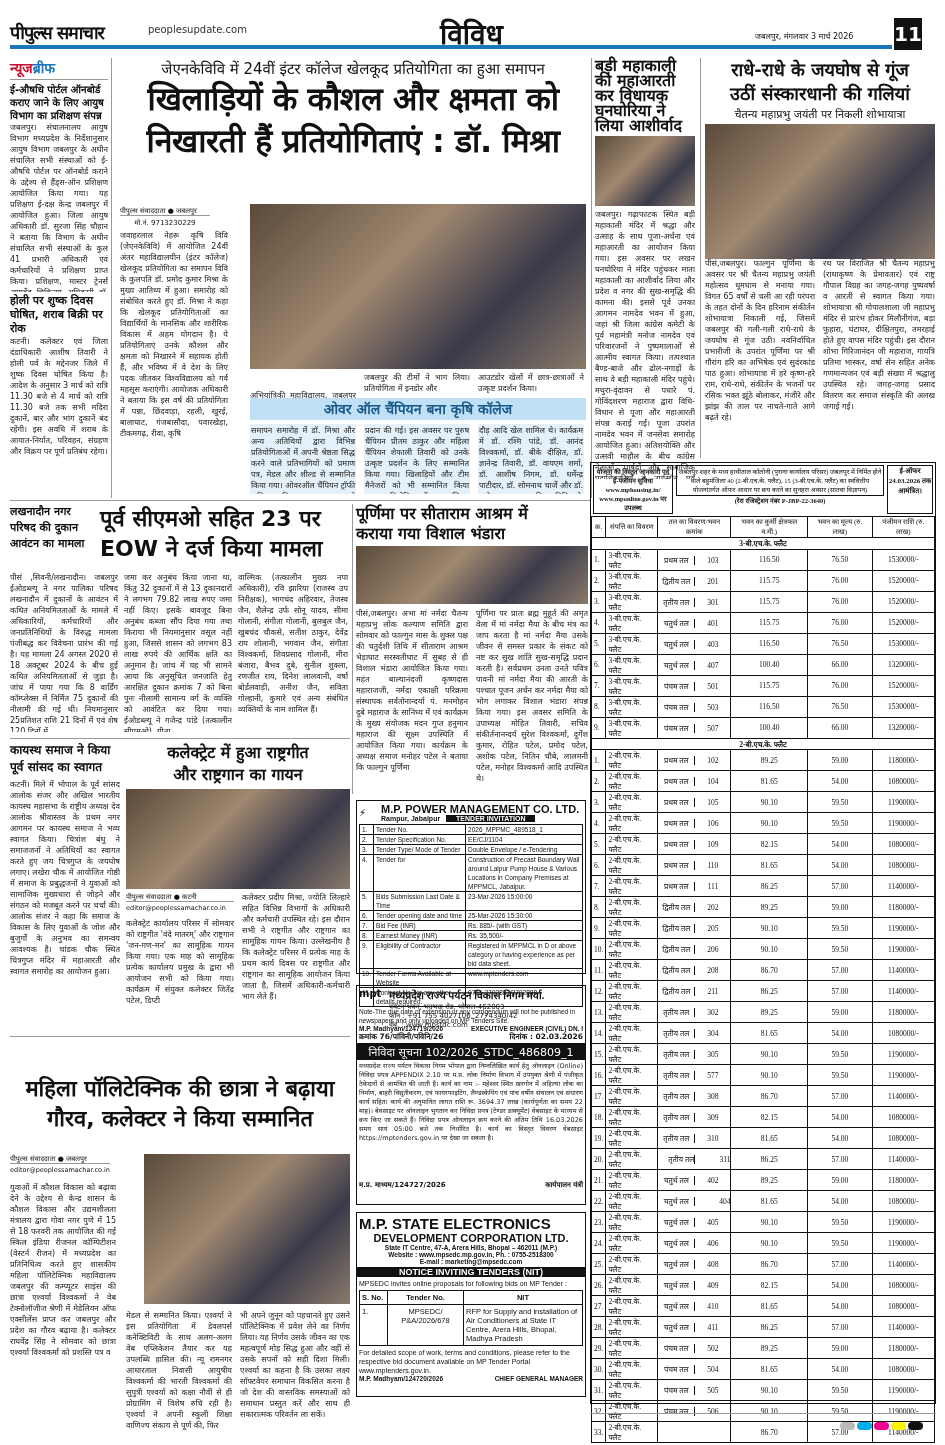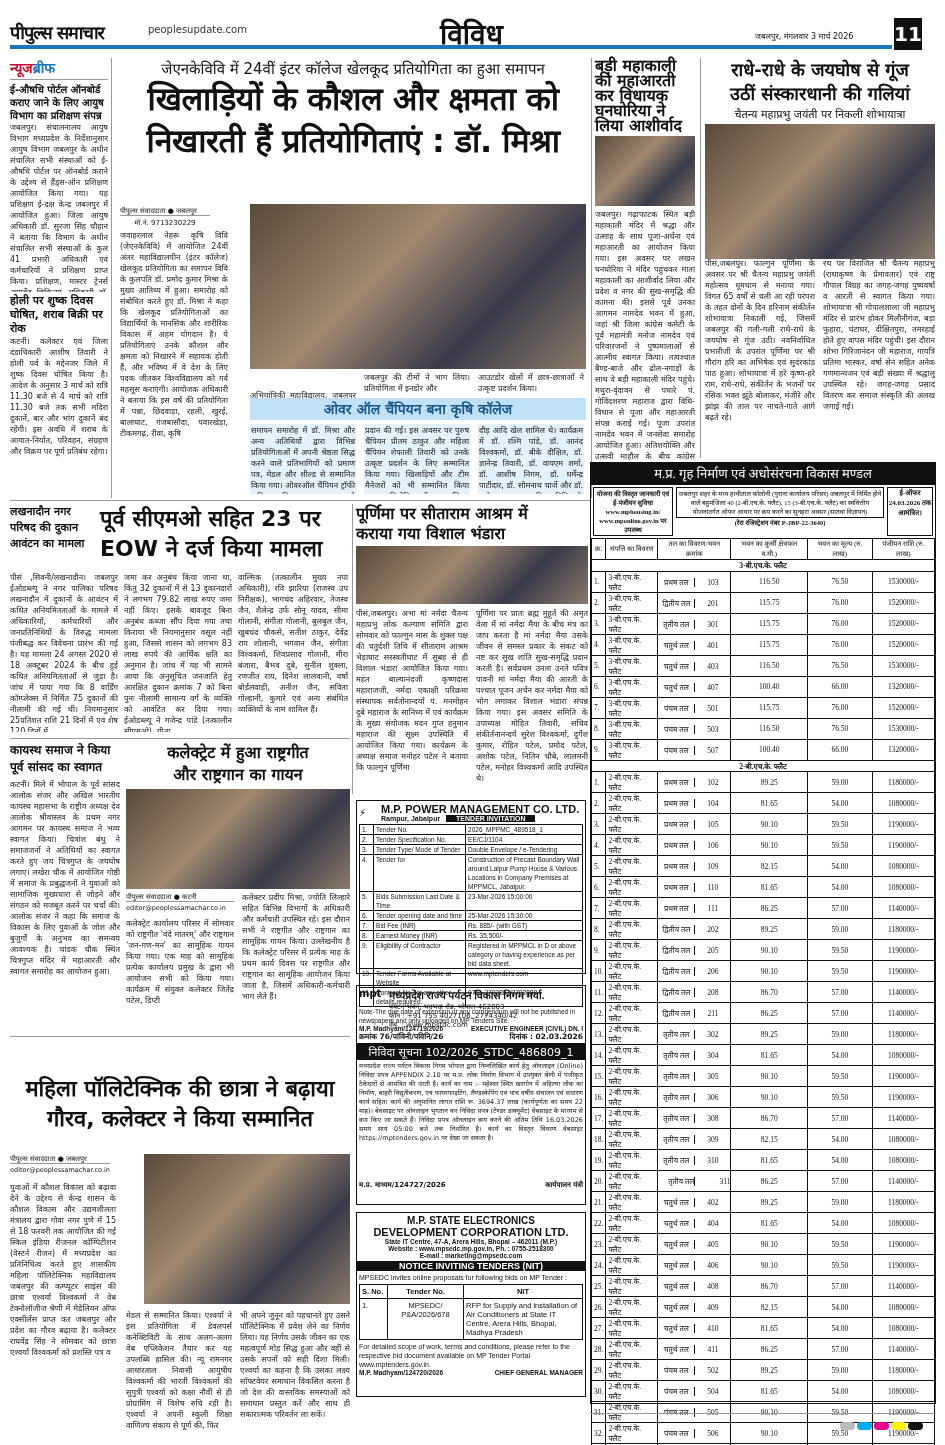--- a/index.html
+++ b/index.html
@@ -225,21 +225,21 @@
   </div>
   <div style="background:#111;color:#fff;font-size:11px;text-align:center;margin:2px -2px;padding:1px 0">निविदा सूचना 102/2026_STDC_486809_1</div>
   <div class="txt" style="height:118px;font-size:6.5px;line-height:9px">मध्यप्रदेश राज्य पर्यटन विकास निगम भोपाल द्वारा निम्नलिखित कार्य हेतु ऑनलाइन (Online) निविदा प्रपत्र APPENDIX 2.10 पर म.प्र. लोक निर्माण विभाग में उपयुक्त श्रेणी में पंजीकृत ठेकेदारों से आमंत्रित की जाती है। कार्य का नाम :- महेश्वर स्थित खरगोन में अहिल्या लोक का निर्माण, बाहरी विद्युतीकरण, एवं फायरफाइटिंग, लैण्डस्केपिंग एवं पांच वर्षीय संचालन एवं संधारण कार्य सहित। कार्य की अनुमानित लागत राशि रू. 3694.37 लाख (कार्यपूर्णता का समय 22 माह)। बेवसाइट पर ऑनलाइन भुगतान कर निविदा प्रपत्र (टेण्डर डाक्यूमेंट) वेबसाइट के माध्यम से क्रय किए जा सकते हैं। निविदा प्रपत्र ऑनलाइन क्रय करने की अंतिम तिथि 16.03.2026 समय सायं 05:00 बजे तक निर्धारित है। कार्य का विस्तृत विवरण वेबसाइट https://mptenders.gov.in पर देखा जा सकता है।</div>
   <div style="display:flex;justify-content:space-between;font-size:7px;font-weight:bold">
     <span>म.प्र. माध्यम/124727/2026</span>
     <span>कार्यपालन यंत्री</span>
   </div>
 </div>
 
 <div class="abs box" style="left:356px;top:1212px;width:230px;height:185px;padding:2px;font-family:'Liberation Sans',sans-serif">
-  <div class="bh" style="font-size:10px;text-align:center">M.P. STATE ELECTRONICS</div>
+  <div class="bh" style="font-size:15px;text-align:left">M.P. STATE ELECTRONICS</div>
   <div class="bh" style="font-size:11px;text-align:center">DEVELOPMENT CORPORATION LTD.</div>
   <div style="font-size:6.5px;text-align:center;font-weight:bold">State IT Centre, 47-A, Arera Hills, Bhopal – 462011 (M.P.)</div>
   <div style="font-size:6.5px;text-align:center;font-weight:bold">Website : www.mpsedc.mp.gov.in, Ph. : 0755-2518300</div>
   <div style="font-size:6.5px;text-align:center;font-weight:bold">E-mail : marketing@mpsedc.com</div>
   <div style="background:#111;color:#fff;font-size:9px;font-weight:bold;text-align:center;margin:2px -2px">NOTICE INVITING TENDERS (NIT)</div>
   <div style="font-size:7px;line-height:9px">MPSEDC invites online proposals for following bids on MP Tender :</div>
   <table class="st" style="width:100%;margin:2px 0">
     <tbody>
         <tr>
           <td style="font-weight:bold;width:28px">S. No.</td>
@@ -254,21 +254,20 @@
   </tbody>
     </table>
   <div style="font-size:7px;line-height:9px">For detailed scope of work, terms and conditions, please refer to the respective bid document available on MP Tender Portal www.mptenders.gov.in.</div>
   <div style="font-size:6.5px;display:flex;justify-content:space-between;font-weight:bold">
     <span>M.P. Madhyam/124720/2026</span>
     <span>CHIEF GENERAL MANAGER</span>
   </div>
 </div>
 
 <div class="abs box" style="left:590px;top:462px;width:346px;height:942px;font-family:'Liberation Serif',serif">
-  <div style="background:#111;color:#fff;font-size:13px;text-align:center;height:22px;line-height:22px">म.प्र. गृह निर्माण एवं अधोसंरचना विकास मण्डल</div>
   <div style="display:flex;padding:2px;gap:3px">
     <div style="width:80px;border:1px solid #111;font-size:6.5px;text-align:center;font-weight:bold;line-height:9px;padding:1px">योजना की विस्तृत जानकारी एवं ई-पंजीयन सुविधा www.mphousing.in/ www.mponline.gov.in पर उपलब्ध</div>
     <div style="flex:1;font-size:6.5px;text-align:center;line-height:9px">
       <div style="border:1px solid #111;padding:1px">जबलपुर शहर के मध्य हाथीताल कॉलोनी (पुराना कार्यालय परिसर) जबलपुर में निर्मित होने वाले बहुमंजिला 40 (2-बी.एच.के. फ्लैट), 15 (3-बी.एच.के. फ्लैट) का स्ववित्तीय योजनांतर्गत ऑफर आधार पर क्रय करने का सुनहरा अवसर (सातवां विज्ञापन)</div>
       <div style="font-weight:bold">(रेरा रजिस्ट्रेशन नंबर P-JBP-22-3640)</div>
     </div>
     <div style="width:46px;border:1px solid #111;font-size:7px;text-align:center;font-weight:bold;line-height:10px">ई-ऑफर 24.03.2026 तक आमंत्रित।</div>
   </div>
   <table class="mh" style="width:100%">
     <thead>
@@ -476,21 +475,21 @@
           <td style="text-align: left;">15.</td>
           <td style="text-align: left;">2-बी.एच.के. फ्लैट</td>
           <td style="padding: 0px;"><span style="display: inline-block; width: 50%;">तृतीय तल</span><span style="display: inline-block; width: 50%; border-left: 1px solid rgb(17, 17, 17);">305</span></td>
           <td>90.10</td>
           <td>59.50</td>
           <td>1190000/-</td>
         </tr>
         <tr>
           <td style="text-align: left;">16.</td>
           <td style="text-align: left;">2-बी.एच.के. फ्लैट</td>
-          <td style="padding: 0px;"><span style="display: inline-block; width: 50%;">तृतीय तल</span><span style="display: inline-block; width: 50%; border-left: 1px solid rgb(17, 17, 17);">306</span></td>
+          <td style="padding: 0px;"><span style="display: inline-block; width: 50%;">तृतीय तल</span><span style="display: inline-block; width: 50%; border-left: 1px solid rgb(17, 17, 17);">577</span></td>
           <td>90.10</td>
           <td>59.50</td>
           <td>1190000/-</td>
         </tr>
         <tr>
           <td style="text-align: left;">17.</td>
           <td style="text-align: left;">2-बी.एच.के. फ्लैट</td>
           <td style="padding: 0px;"><span style="display: inline-block; width: 50%;">तृतीय तल</span><span style="display: inline-block; width: 50%; border-left: 1px solid rgb(17, 17, 17);">308</span></td>
           <td>86.70</td>
           <td>57.00</td>
@@ -524,21 +523,21 @@
           <td style="text-align: left;">21.</td>
           <td style="text-align: left;">2-बी.एच.के. फ्लैट</td>
           <td style="padding: 0px;"><span style="display: inline-block; width: 50%;">चतुर्थ तल</span><span style="display: inline-block; width: 50%; border-left: 1px solid rgb(17, 17, 17);">402</span></td>
           <td>89.25</td>
           <td>59.00</td>
           <td>1180000/-</td>
         </tr>
         <tr>
           <td style="text-align: left;">22.</td>
           <td style="text-align: left;">2-बी.एच.के. फ्लैट</td>
-          <td style="padding: 0px;"><span style="display: inline-block; width: 50%;">चतुर्थ तल</span><span style="display: inline-block; width: 50%; border-left: 1px solid rgb(17, 17, 17);">404</span></td>
+          <td style="padding: 0px;"><span style="display: inline-block; width: 50%;">चतुर्थ तल</span><span style="display: inline-block; width: 50%; border-left: 1px solid rgb(17, 17, 17); text-align: right;">404</span></td>
           <td>81.65</td>
           <td>54.00</td>
           <td>1080000/-</td>
         </tr>
         <tr>
           <td style="text-align: left;">23.</td>
           <td style="text-align: left;">2-बी.एच.के. फ्लैट</td>
           <td style="padding: 0px;"><span style="display: inline-block; width: 50%;">चतुर्थ तल</span><span style="display: inline-block; width: 50%; border-left: 1px solid rgb(17, 17, 17);">405</span></td>
           <td>90.10</td>
           <td>59.50</td>

